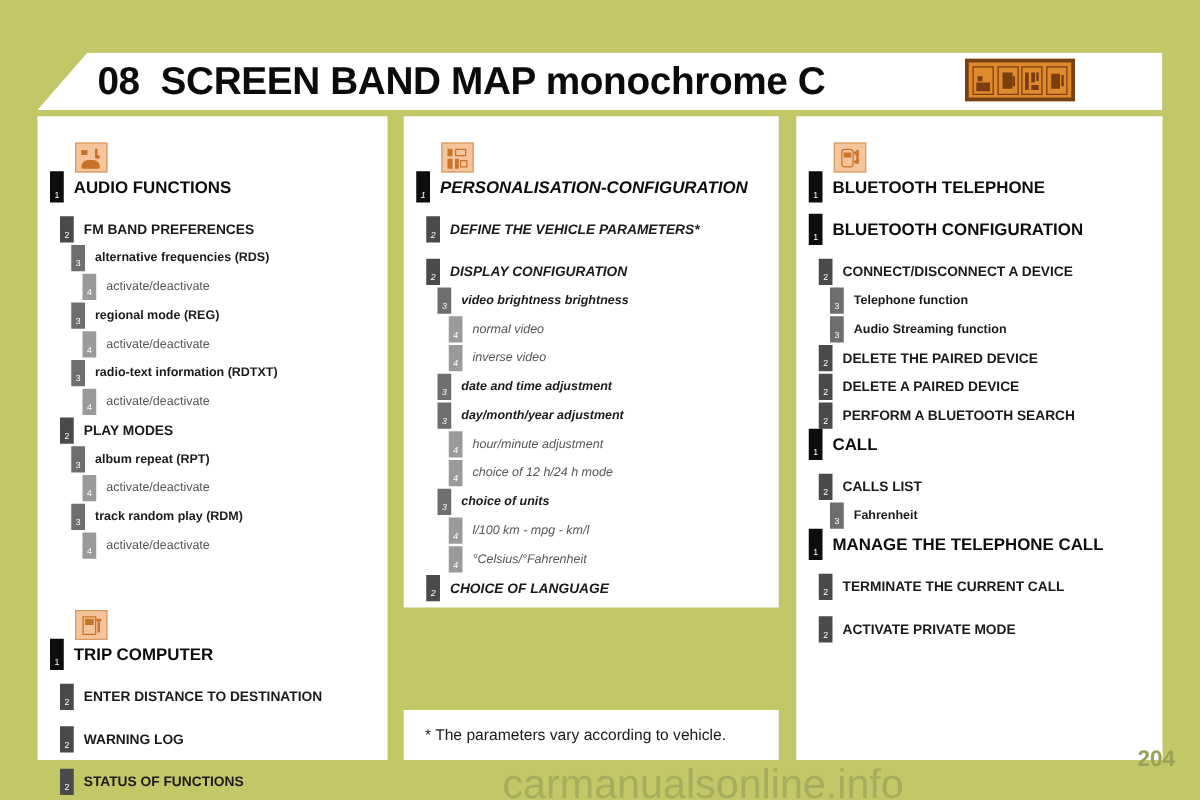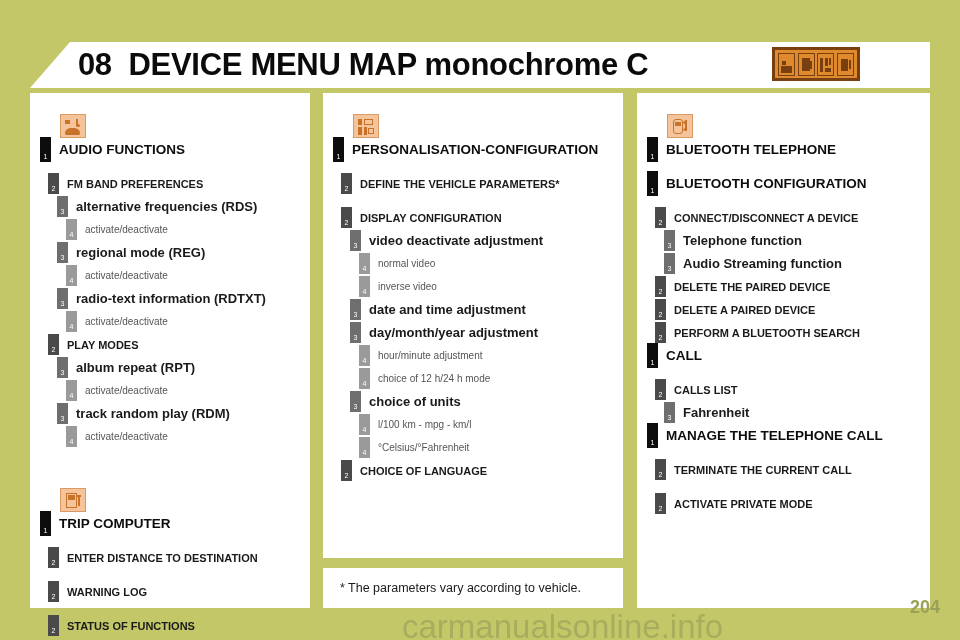--- a/index.html
+++ b/index.html
@@ -45,21 +45,21 @@
   }
   .strip-cell i { position: absolute; background: #7a3f10; display: block; }
 
   
   .cols { position: absolute; left: 30px; top: 93px; width: 900px; }
   .col {
     position: absolute; top: 0;
     background: #ffffff;
   }
   .col-1 { left: 0px;   width: 280px; height: 515px; }
-  .col-2 { left: 293px; width: 300px; height: 465px; }
+  .col-2 { left: 293px; width: 300px; height: 393px; font-style: italic; }
   .col-3 { left: 607px; width: 293px; height: 515px; }
 
   .note-box {
     position: absolute; left: 293px; top: 475px; width: 300px; height: 40px;
     background: #ffffff;
     display: flex; align-items: center; padding-left: 17px;
   }
   .note-text { font-size: 12.5px; color: #1a1a1a; }
 
   
@@ -86,21 +86,21 @@
     font-family: "Liberation Sans", sans-serif;
   }
   .lvl1 .marker { background: #0d0d0d; height: 25px; }
   .lvl2 .marker { background: #4a4a4a; }
   .lvl3 .marker { background: #6e6e6e; }
   .lvl4 .marker { background: #9a9a9a; }
 
   .label { margin-left: 8px; white-space: nowrap; }
   .lvl1 .label { font-size: 13.5px; font-weight: bold; color: #0d0d0d; }
   .lvl2 .label { font-size: 11px;   font-weight: bold; color: #1a1a1a; text-align: right; }
-  .lvl3 .label { font-size: 13px; font-weight: bold; color: #1a1a1a; }
+  .lvl3 .label { font-size: 10px; font-weight: bold; color: #1a1a1a; }
   .lvl4 .label { font-size: 10px;   font-weight: normal; color: #555555; }
 
   .ind0 { margin-left: 10px; }
   .ind1 { margin-left: 18px; }
   .ind2 { margin-left: 27px; }
   .ind3 { margin-left: 36px; }
   .icon-ind { margin-left: 30px; }
 
   .gap-sm { height: 11px; }
   .gap-lg { height: 30px; }
@@ -120,21 +120,21 @@
   }
 </style>
 </head>
 <body>
 
 <div class="page">
 
   <div class="banner">
     <div class="banner-inner">
       <span class="banner-num">08</span>
-      <span class="banner-title">DEVICE MENU MAP monochrome C</span>
+      <span class="banner-title">SCREEN BAND MAP monochrome C</span>
     </div>
     <div class="banner-icon-strip">
       <span class="strip-cell">
         <i style="left:2px;top:12px;width:11px;height:7px;"></i>
         <i style="left:3px;top:7px;width:4px;height:4px;"></i>
       </span>
       <span class="strip-cell">
         <i style="left:3px;top:4px;width:8px;height:13px;"></i>
         <i style="left:11px;top:7px;width:2px;height:8px;background:#7a3f10;"></i>
       </span>
@@ -276,21 +276,21 @@
           <span class="marker ind1">2</span>
           <span class="label">DEFINE THE VEHICLE PARAMETERS*</span>
         </div>
         <div class="gap-sm"></div>
         <div class="row lvl2">
           <span class="marker ind1">2</span>
           <span class="label">DISPLAY CONFIGURATION</span>
         </div>
         <div class="row lvl3">
           <span class="marker ind2">3</span>
-          <span class="label">video deactivate adjustment</span>
+          <span class="label">video brightness brightness</span>
         </div>
         <div class="row lvl4">
           <span class="marker ind3">4</span>
           <span class="label">normal video</span>
         </div>
         <div class="row lvl4">
           <span class="marker ind3">4</span>
           <span class="label">inverse video</span>
         </div>
         <div class="row lvl3">

